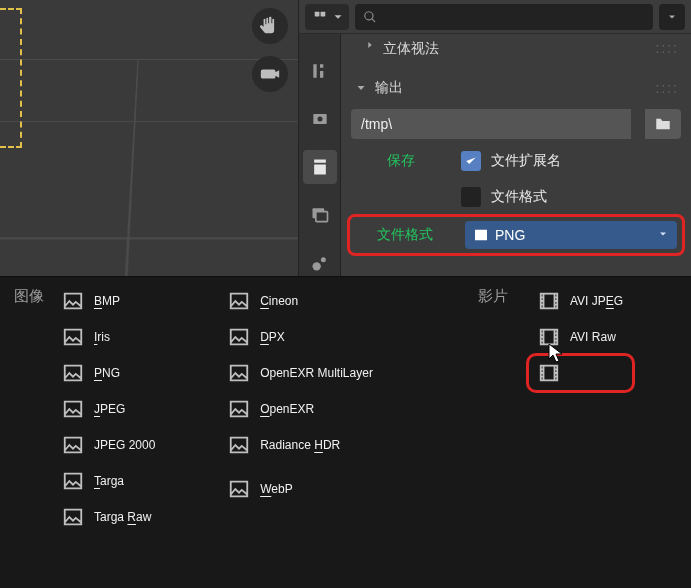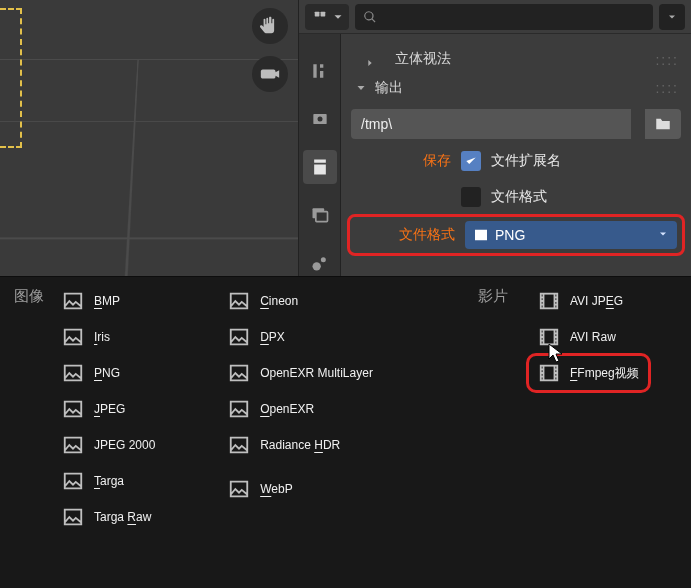--- a/index.html
+++ b/index.html
@@ -79,42 +79,42 @@
   }
   .vtab.active{background:#4a4a4a;color:#e6e6e6}
   .vtab svg{width:20px;height:20px;fill:currentColor}
 
   .props-body{
     position:absolute;left:42px;right:0;top:34px;bottom:0;
     padding:6px 10px 10px 10px;
     display:flex;flex-direction:column;gap:6px;
   }
   .subpanel-closed{
-    height:28px;display:flex;align-items:flex-end;gap:20px;padding-left:14px;color:#d8d8d8;
+    height:28px;display:flex;align-items:flex-start;gap:8px;padding-left:14px;color:#d8d8d8;
   }
   .subpanel-closed svg{width:10px;height:10px;fill:#aaa}
   .subpanel-open-hdr{
     height:28px;display:flex;align-items:center;gap:8px;padding-left:4px;color:#d8d8d8;
   }
   .subpanel-open-hdr svg{width:12px;height:12px;fill:#aaa}
   .dots{margin-left:auto;color:#666;letter-spacing:2px;font-size:14px;padding-right:2px;}
 
   .path-row{display:flex;align-items:center;gap:14px;height:32px}
   .path-input{
     flex:1;height:30px;border-radius:4px 0 0 4px;background:#555;
     padding:0 10px;display:flex;align-items:center;color:#eee;border:none;
   }
   .folder-btn{
     width:36px;height:30px;border-radius:0 4px 4px 0;background:#595959;
     display:flex;align-items:center;justify-content:center
   }
   .folder-btn svg{width:18px;height:18px;fill:#ddd}
 
   .field-row{display:flex;align-items:center;height:30px;gap:10px}
-  .field-label{width:100px;text-align:right;color:#f97316}
+  .field-label{width:100px;text-align:center;color:#22c55e}
   .checkbox{
     width:20px;height:20px;border-radius:3px;background:#222;
     display:flex;align-items:center;justify-content:center
   }
   .checkbox.checked{background:#5680c2}
   .checkbox svg{width:14px;height:14px;fill:#fff}
   .field-text{color:#e8e8e8}
 
   .ff-row{display:flex;align-items:center;height:34px;gap:10px}
   .ff-row .field-label{width:100px}
@@ -413,21 +413,20 @@
               </svg>
               <span>AVI Raw</span>
             </div>
             <div style="height: 8px;"></div>
             <div class="dd-item dd-item-hot">
               <svg viewBox="0 0 24 24">
                 <rect x="3" y="4" width="18" height="16" fill="none" stroke="#bfbfbf" stroke-width="2"></rect>
                 <path d="M6 4v16M18 4v16" stroke="#bfbfbf" stroke-width="2"></path>
                 <path d="M3 8h3M3 12h3M3 16h3M18 8h3M18 12h3M18 16h3" stroke="#bfbfbf" stroke-width="2"></path>
               </svg>
-              <span><span class="ul">F</span>Fmpeg视频</span>
             </div>
             <div style="height: 8px;"></div>
           </div>
       </div>
     </div>
 
     <div class="cursor" style="left:548px;top:66px">
       <svg viewBox="0 0 16 20">
           <path d="M1 1l0 15 4-4 3 7 3-1-3-7 6 0z"></path>
         </svg>

